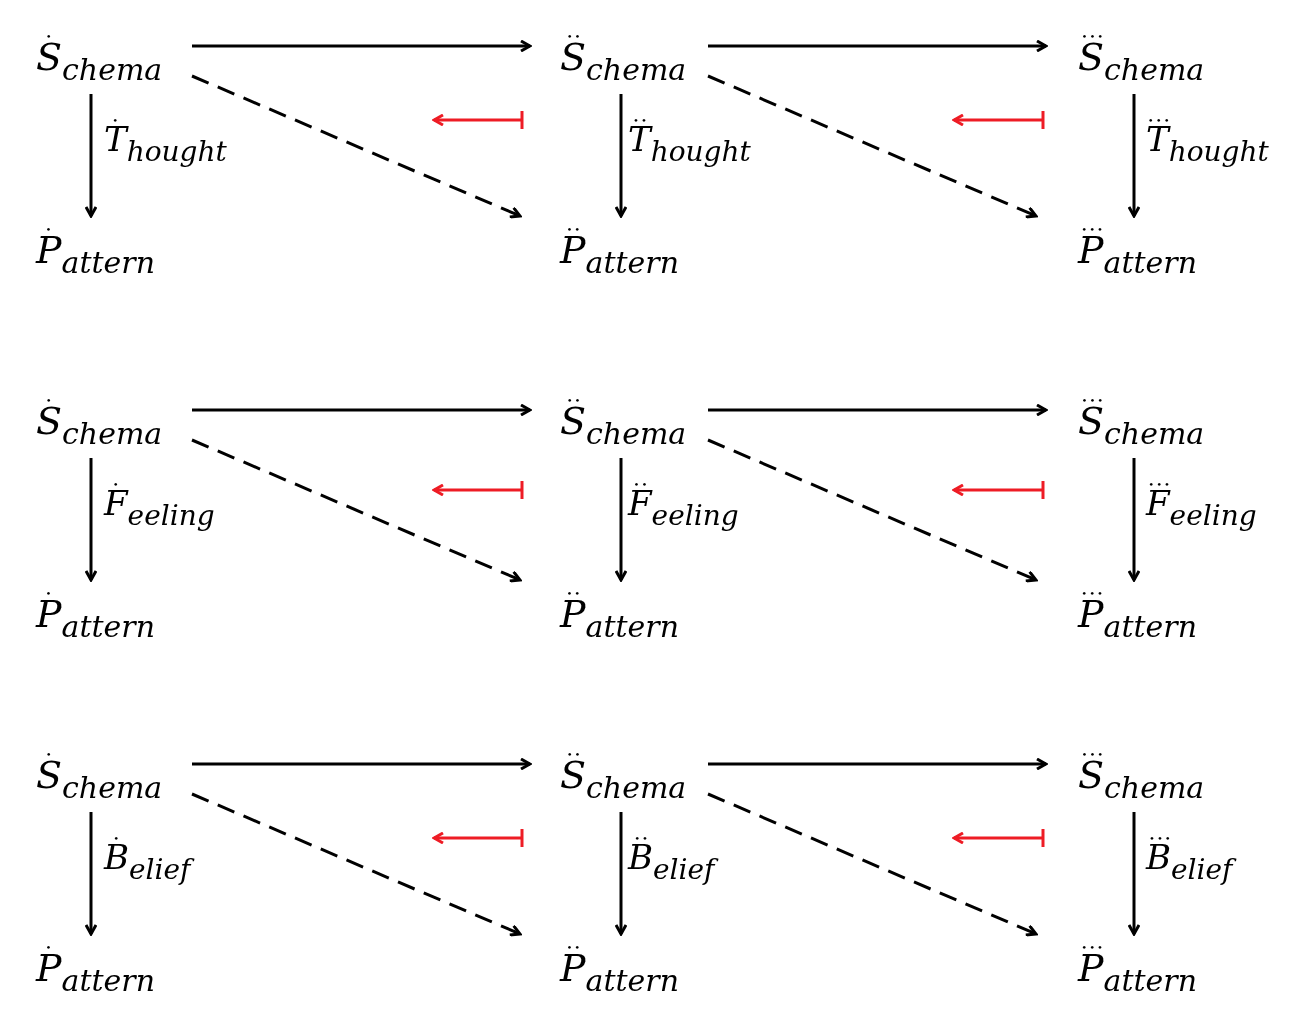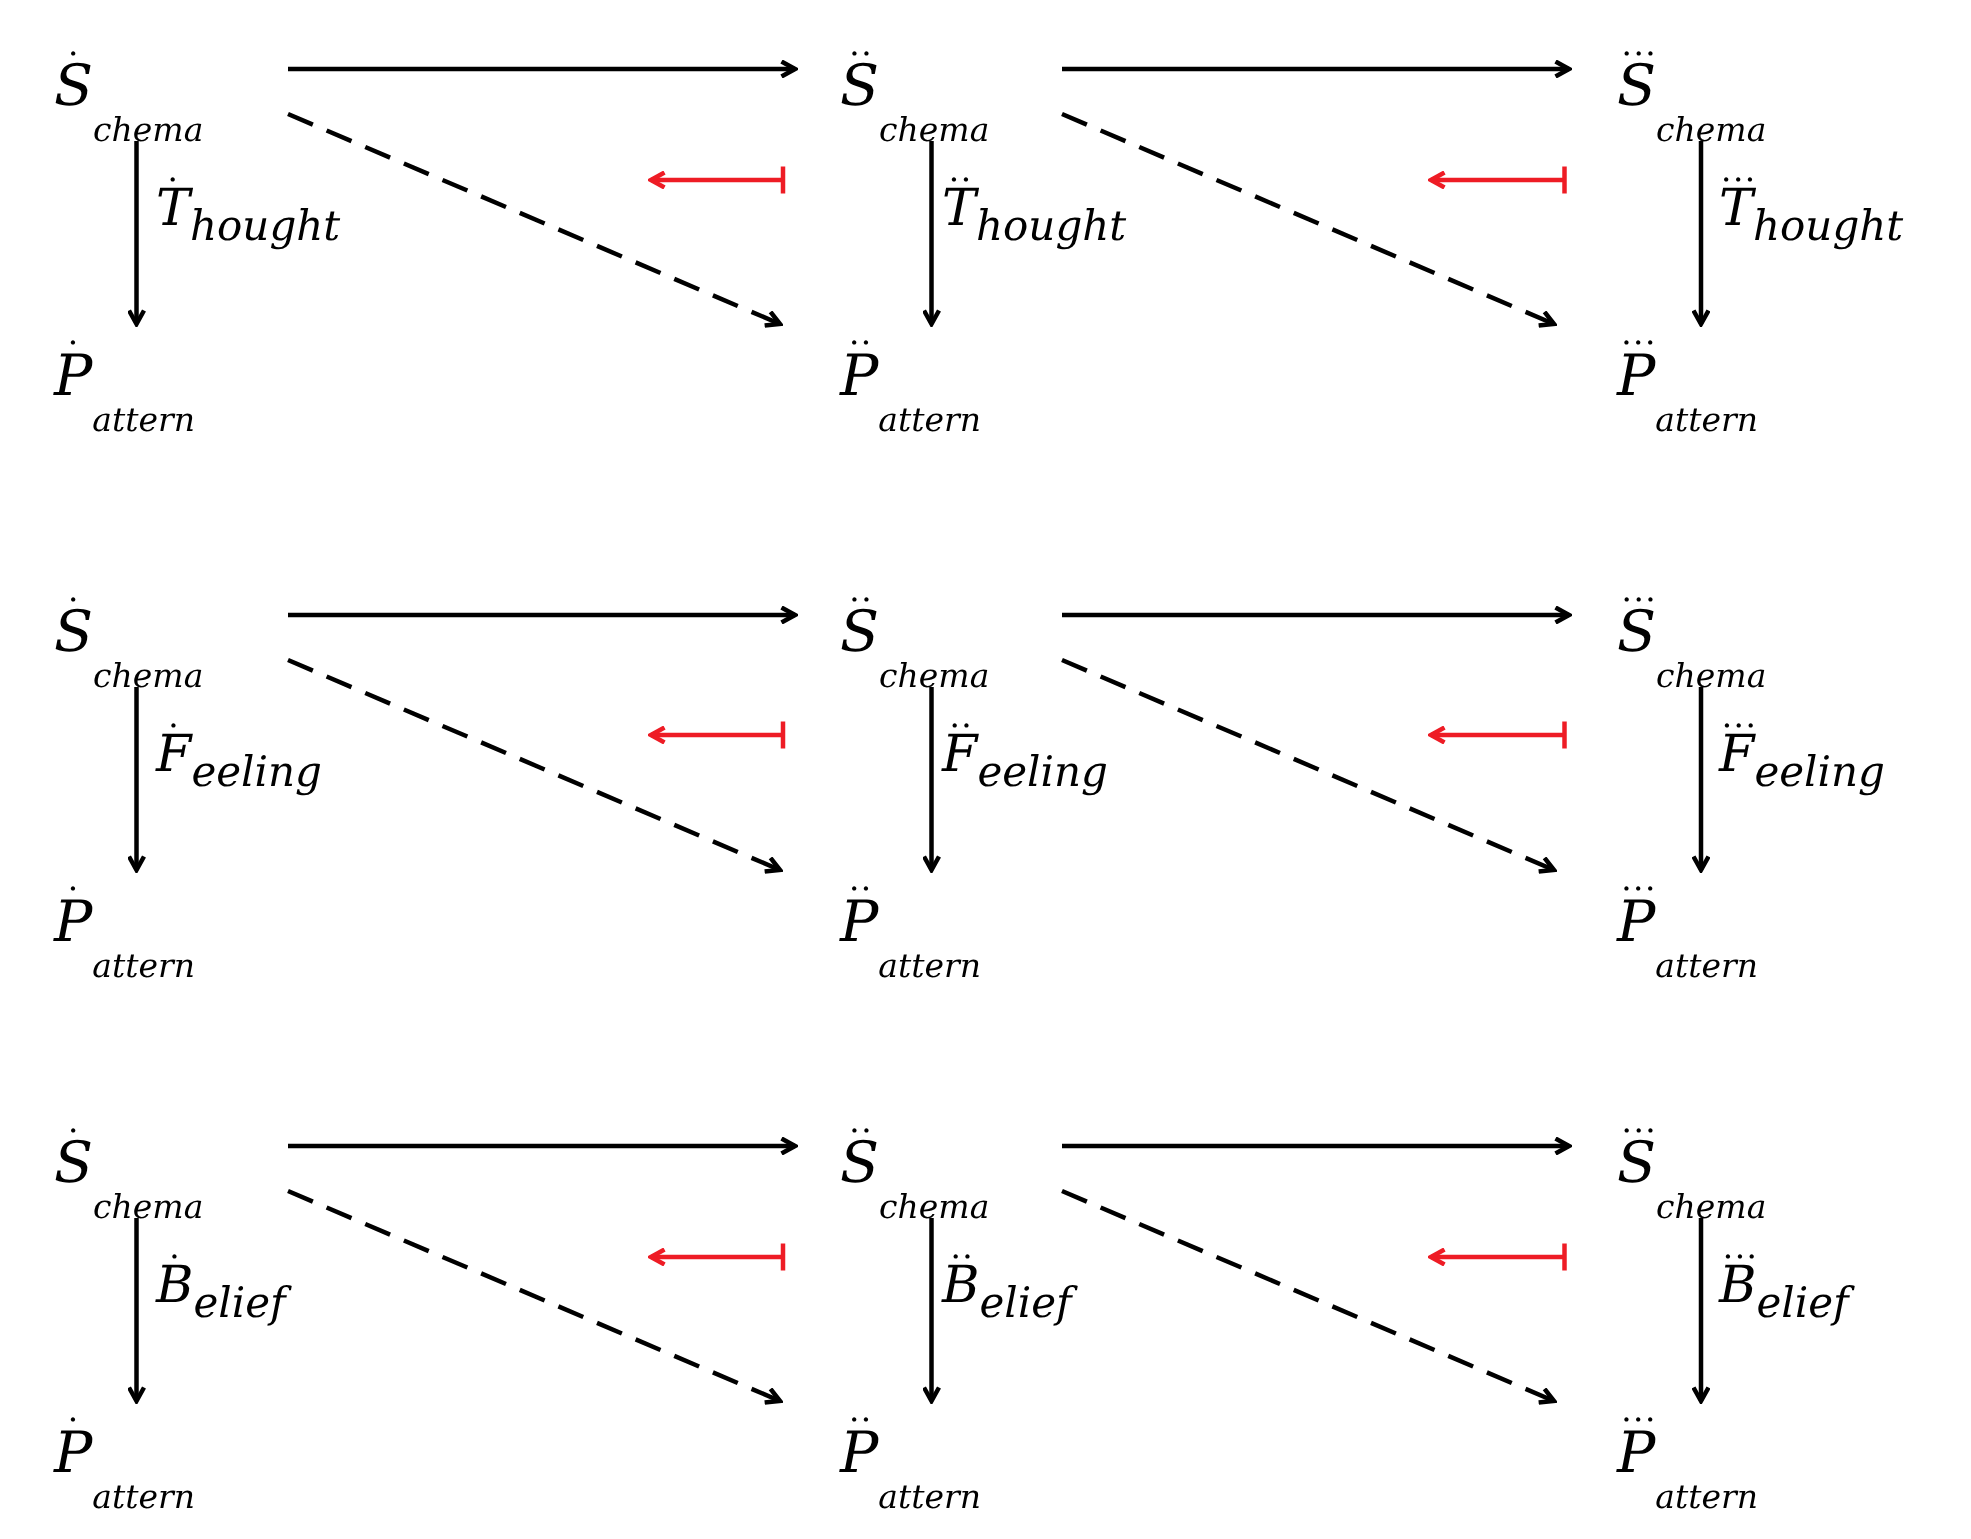--- a/index.html
+++ b/index.html
@@ -3,21 +3,21 @@
 <meta charset="utf-8">
 <style>
   html, body { margin: 0; padding: 0; background: #ffffff; }
   body { width: 1314px; height: 1026px; position: relative; overflow: hidden;
          font-family: "DejaVu Serif", "Liberation Serif", serif; color: #000; }
   #diagram { position: absolute; left: 0; top: 0; width: 1314px; height: 1026px; }
   .node { position: absolute; font-style: italic; font-size: 38px; line-height: 1; white-space: nowrap; }
   .node .base { position: relative; display: inline-block; }
   .node .dots { position: absolute; left: 50%; top: -16px; transform: translateX(-40%);
                 font-style: normal; font-size: 26px; letter-spacing: -2px; }
-  .node .sub { font-size: 22px; position: relative; top: 24px; }
+  .node .sub { font-size: 30px; position: relative; top: 10px; }
   .label { position: absolute; font-style: italic; font-size: 34px; line-height: 1; white-space: nowrap; }
   .label .base { position: relative; display: inline-block; }
   .label .dots { position: absolute; left: 50%; top: -14px; transform: translateX(-40%);
                  font-style: normal; font-size: 24px; letter-spacing: -2px; }
   .label .sub { font-size: 28px; position: relative; top: 10px; }
 </style>
 </head>
 <body>
 
 <div id="diagram">

